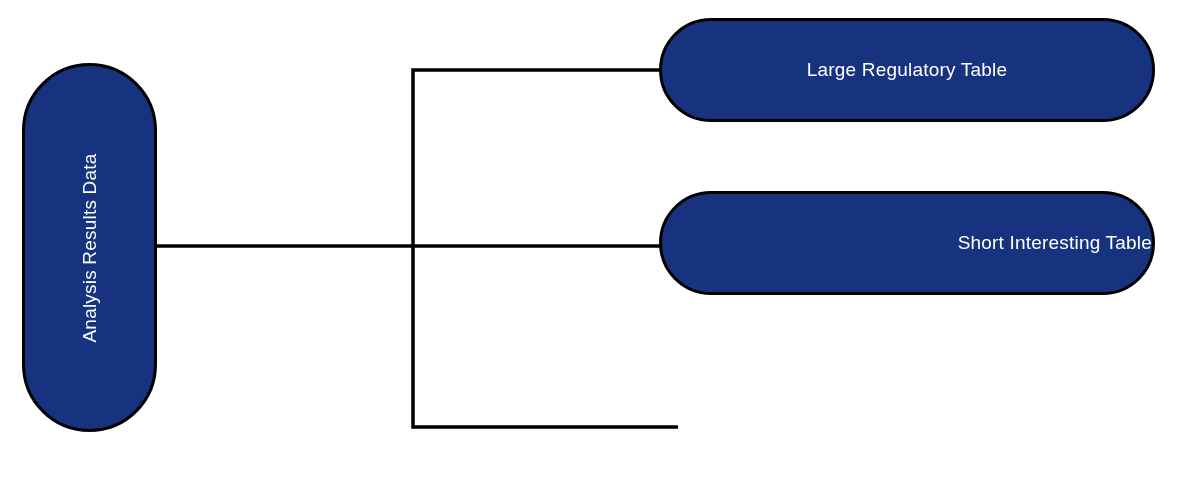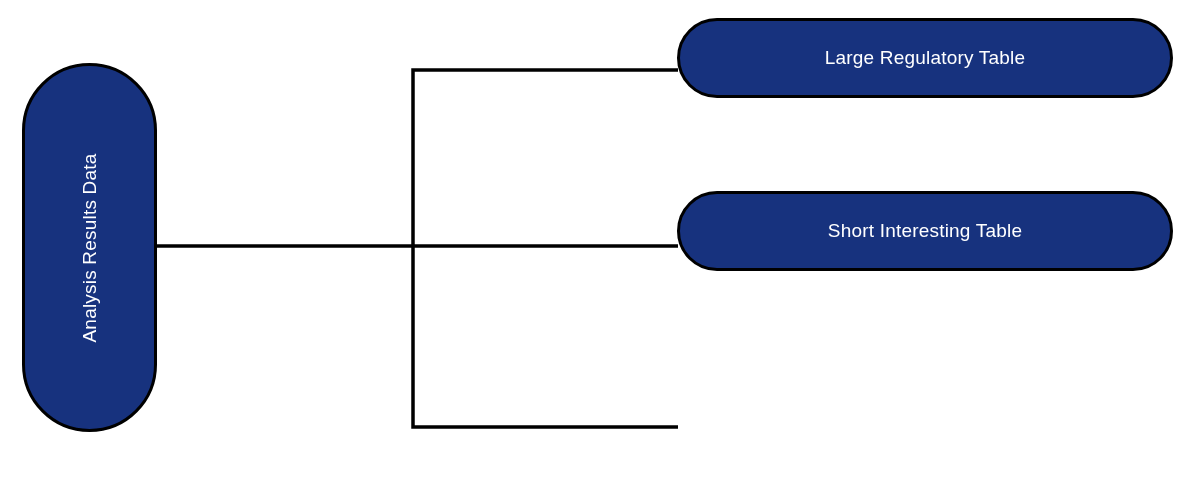--- a/index.html
+++ b/index.html
@@ -42,26 +42,26 @@
     left: 22px;
     top: 63px;
     width: 135px;
     height: 369px;
   }
   .node-root .label-vertical {
     transform: rotate(-90deg);
     white-space: nowrap;
   }
   .node-child {
-    left: 677px;
+    left: 659px;
     width: 496px;
-    height: 80px;
+    height: 104px;
   }
   .node-child-0 { top: 18px; }
-  .node-child-1 { top: 191px; }
+  .node-child-1 { top: 191px; justify-content: flex-end; }
   .node-child-2 { top: 375px; }
   .label { white-space: nowrap; }
 </style>
 </head>
 <body>
 
 <div class="canvas">
 
   <svg class="edges" width="1184" height="496" viewBox="0 0 1184 496" xmlns="http://www.w3.org/2000/svg" aria-hidden="true">
 

